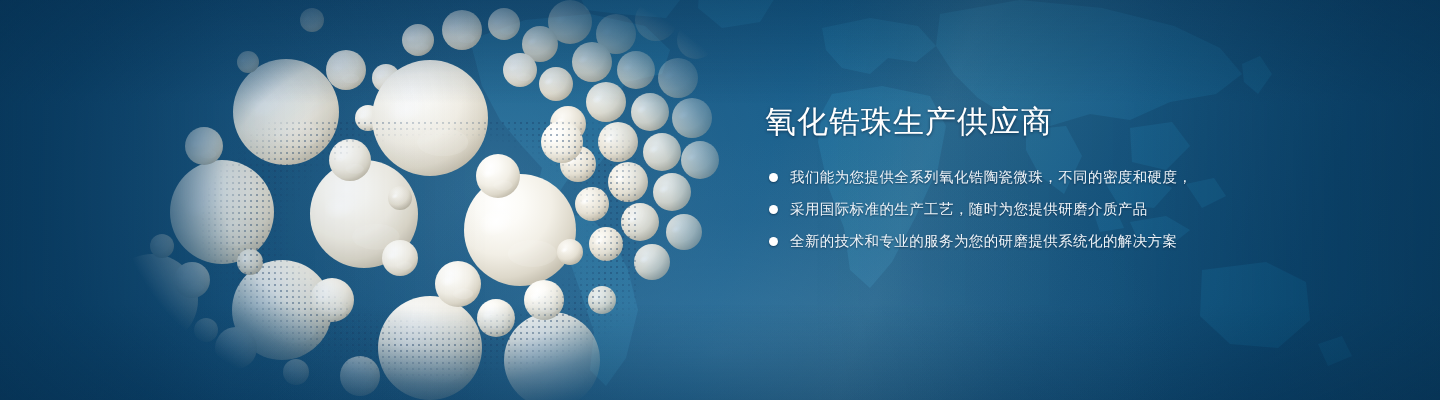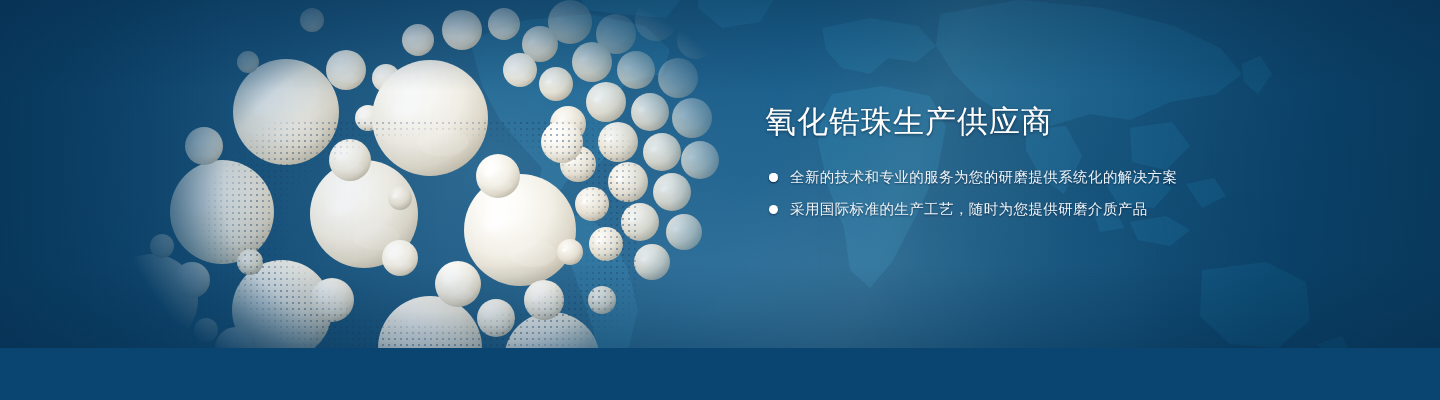--- a/index.html
+++ b/index.html
@@ -5,21 +5,21 @@
   html, body {
     margin: 0;
     padding: 0;
     background: #0a4471;
   }
   * { box-sizing: border-box; }
 
   .banner {
     position: relative;
     width: 1440px;
-    height: 348px;
+    height: 400px;
     overflow: hidden;
     font-family: Liberation Serif, serif;
     background: #0369a1;
   }
 
   
   .bg-base {
     position: absolute;
     inset: 0;
     background: linear-gradient(110deg,
@@ -310,25 +310,26 @@
 
   <div class="halftone"></div>
   <div class="bg-vignette"></div>
 
   <div class="copy">
     <h1 class="headline">氧化锆珠生产供应商</h1>
 
     <ul class="bullets">
       <li class="bullet">
         <span class="dot"></span>
+        <span>我们能为您提供全系列氧化锆陶瓷微珠，不同的密度和硬度，</span>
+      </li>
+      <li class="bullet">
+        <span class="dot"></span>
+        <span>采用国际标准的生产工艺，随时为您提供研磨介质产品</span>
       </li>
       <li class="bullet">
         <span class="dot"></span>
         <span>全新的技术和专业的服务为您的研磨提供系统化的解决方案</span>
       </li>
-      <li class="bullet">
-        <span class="dot"></span>
-        <span>采用国际标准的生产工艺，随时为您提供研磨介质产品</span>
-      </li>
     </ul>
   </div>
 
 </div>
 
 </body></html>

